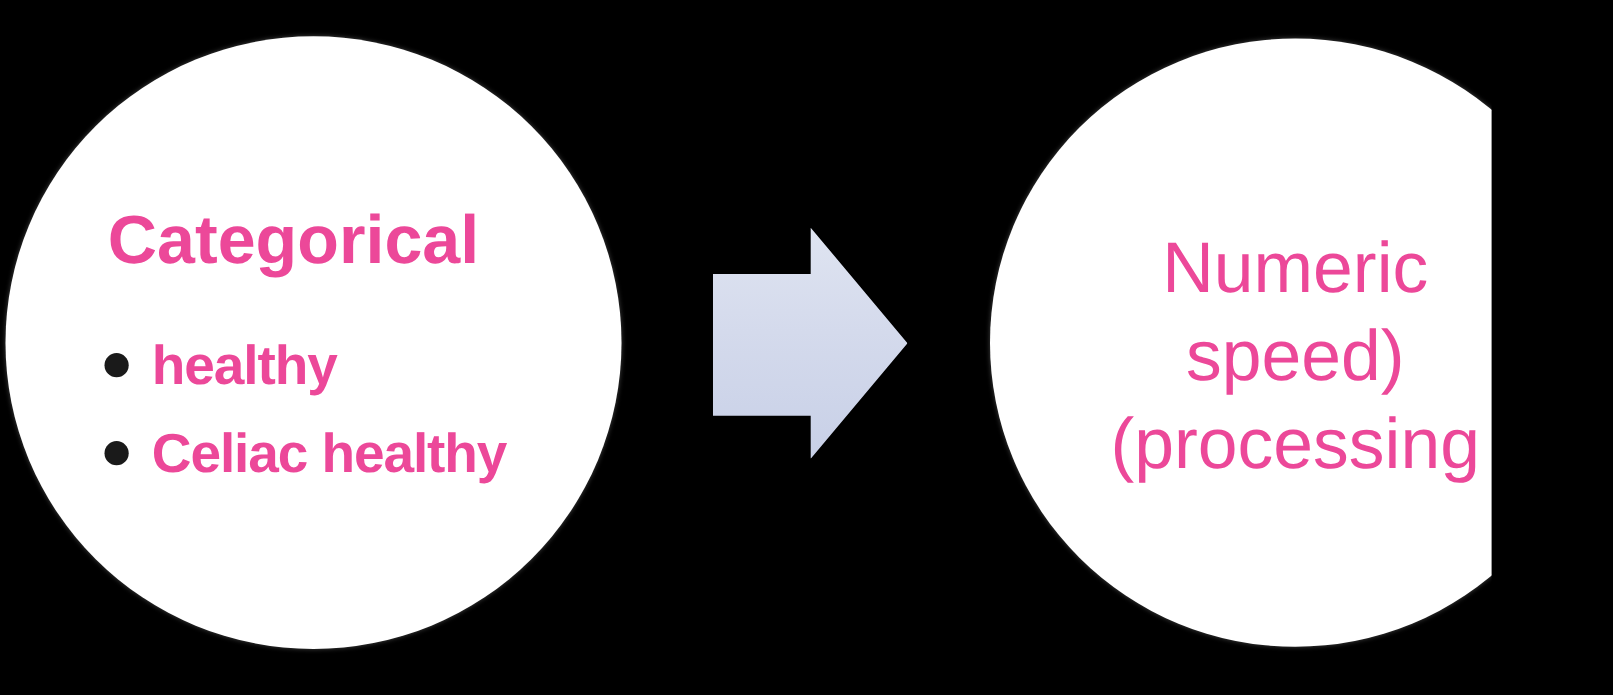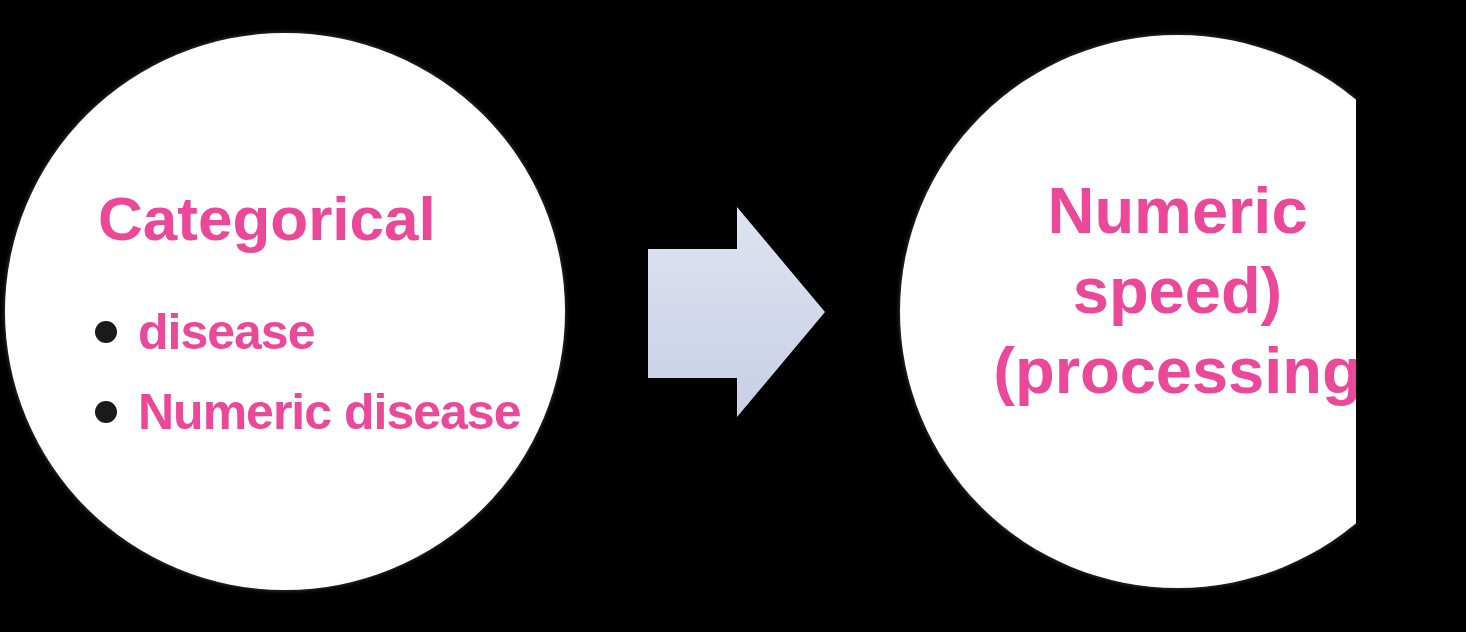--- a/index.html
+++ b/index.html
@@ -63,26 +63,26 @@
   }
   .bullet-text {
     font-size: 50px;
     font-weight: 700;
     letter-spacing: -1px;
     white-space: nowrap;
   }
   .numeric-text {
     position: absolute;
     left: 0;
-    top: 136px;
+    top: 168px;
     width: 100%;
     text-align: center;
     font-size: 65px;
     line-height: 80px;
-    font-weight: 700;
+    font-weight: 400;
   }
   .block-arrow {
     position: absolute;
     left: 648px;
     top: 207px;
     width: 177px;
     height: 210px;
     background: linear-gradient(180deg, #dfe4f1 0%, #d4daec 45%, #c8d0e7 100%);
     clip-path: polygon(
       0px 42px,
@@ -98,25 +98,25 @@
 </head>
 <body>
 
 <div class="canvas">
 
   <div class="circle circle-left">
     <div class="cat-title">Categorical</div>
     <div class="bullet-list">
       <div class="bullet-row">
         <span class="bullet-dot"></span>
-        <span class="bullet-text">disease</span>
+        <span class="bullet-text">healthy</span>
       </div>
       <div class="bullet-row">
         <span class="bullet-dot"></span>
-        <span class="bullet-text">Numeric disease</span>
+        <span class="bullet-text">Celiac healthy</span>
       </div>
     </div>
   </div>
 
   <div class="block-arrow"></div>
 
   <div class="circle circle-right">
     <div class="numeric-text">
       <div>Numeric</div>
       <div>speed)</div>

